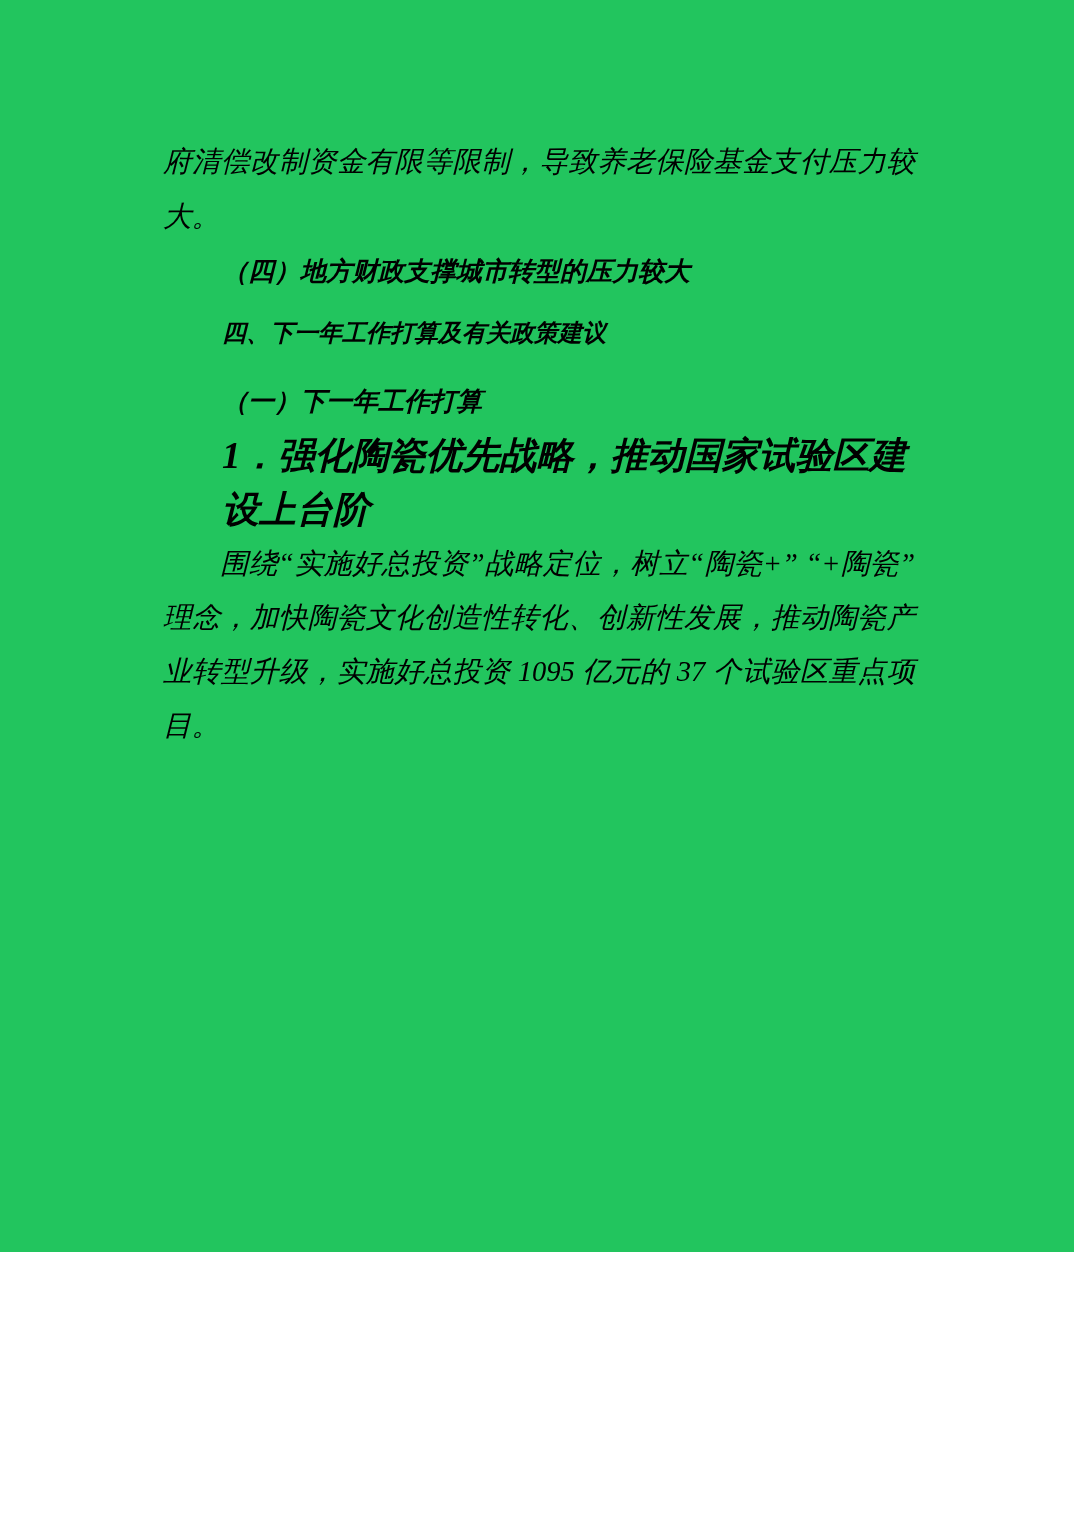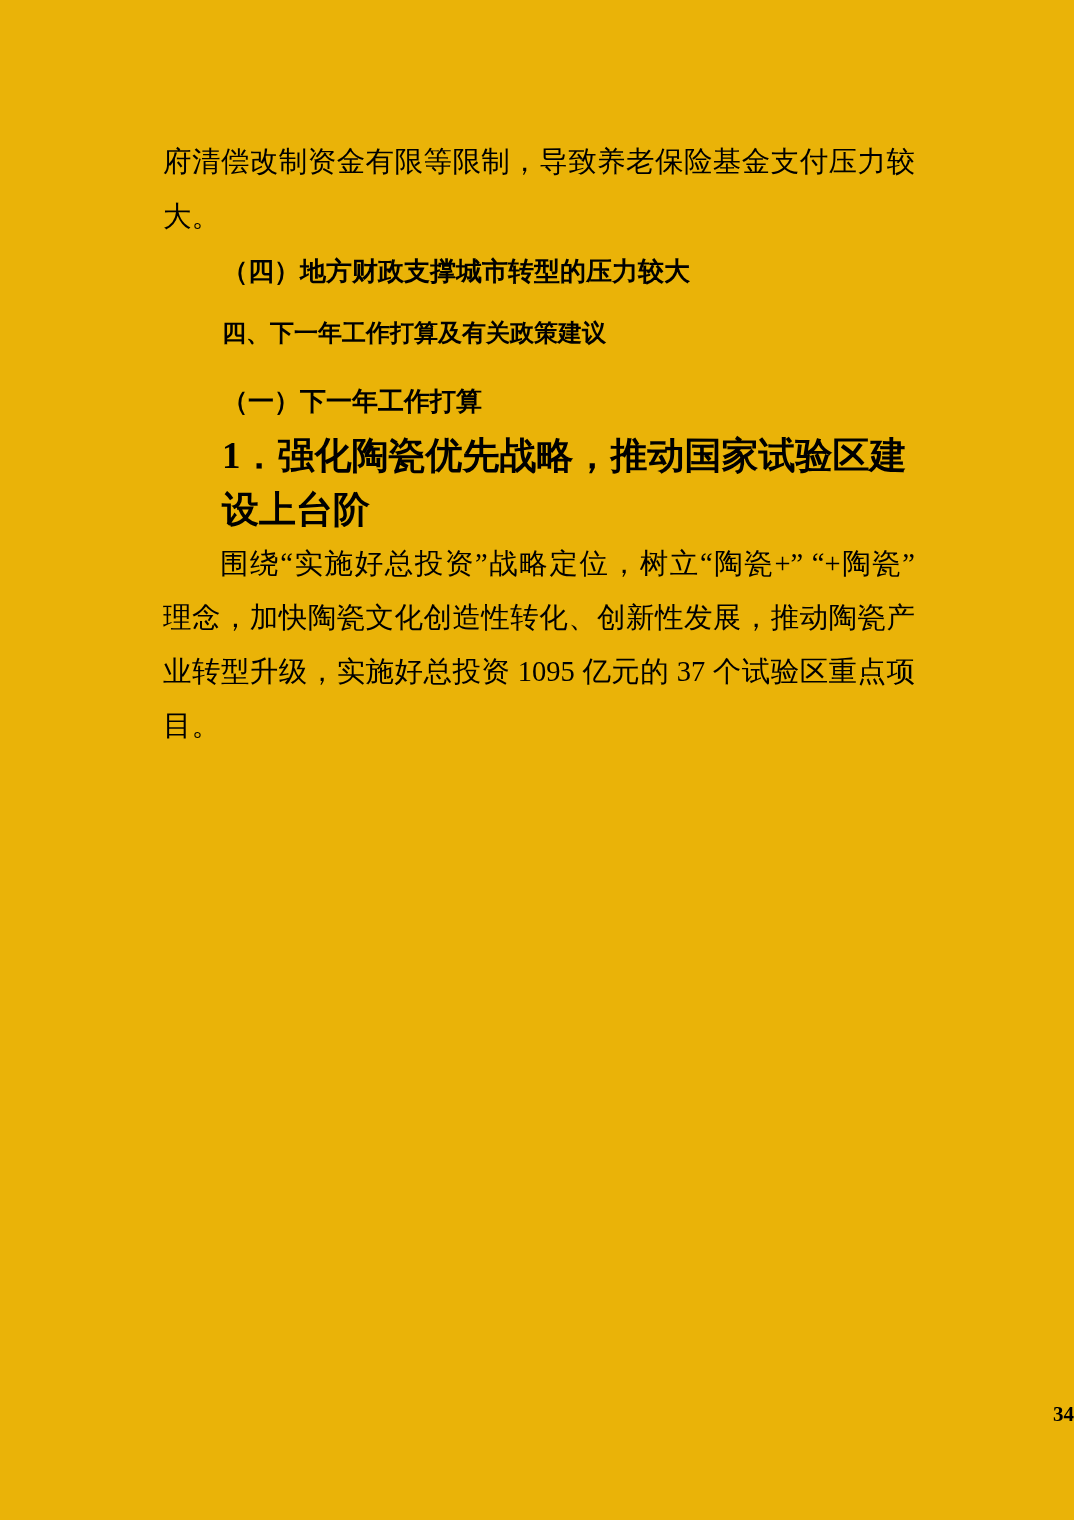--- a/index.html
+++ b/index.html
@@ -1,24 +1,25 @@
 <!DOCTYPE html>
 <html><head>
 <meta charset="utf-8">
 <style>
   * { margin: 0; padding: 0; box-sizing: border-box; }
   html, body { background: #ffffff; }
   .page {
     position: relative;
     width: 1074px;
-    height: 1520px;
-    background: #eab308;
+    height: 1252px;
+    background: #22c55e;
     color: #000000;
     font-family: "Liberation Serif", "DejaVu Serif", serif;
     overflow: hidden;
+    font-style: italic;
   }
   .content {
     position: absolute;
     left: 163px;
     top: 134px;
     width: 752px;
   }
   .line {
     font-size: 28.5px;
     line-height: 55px;

